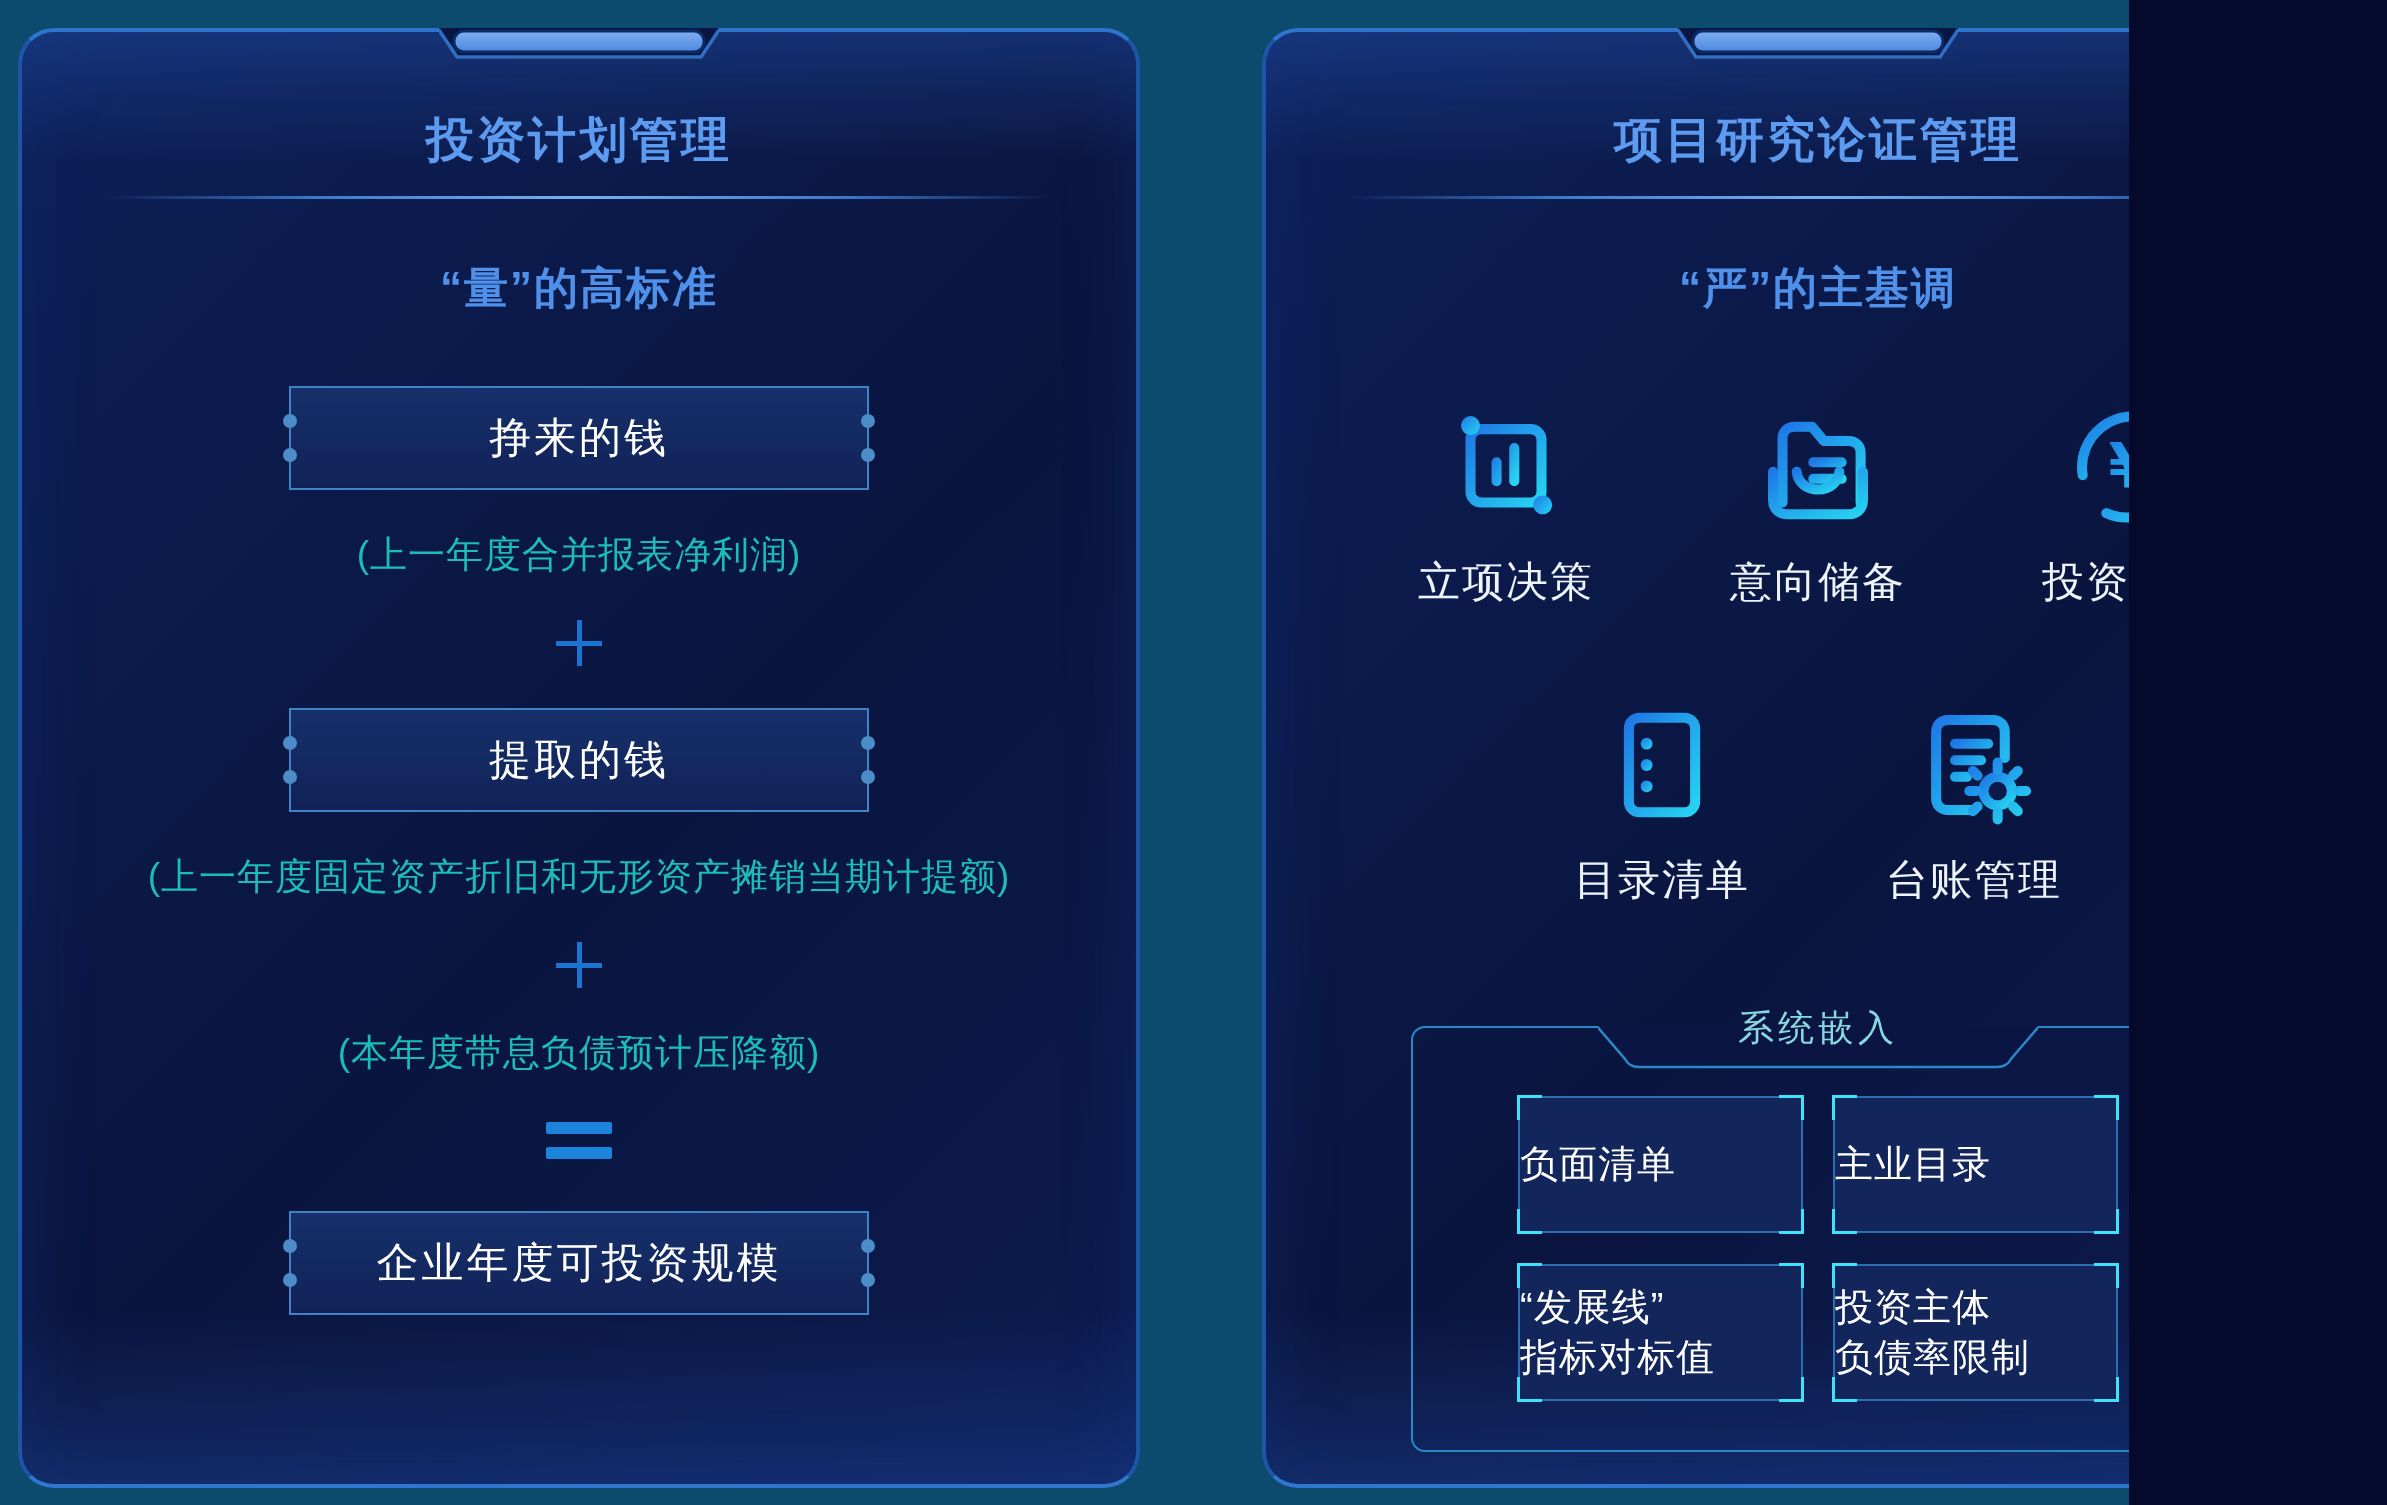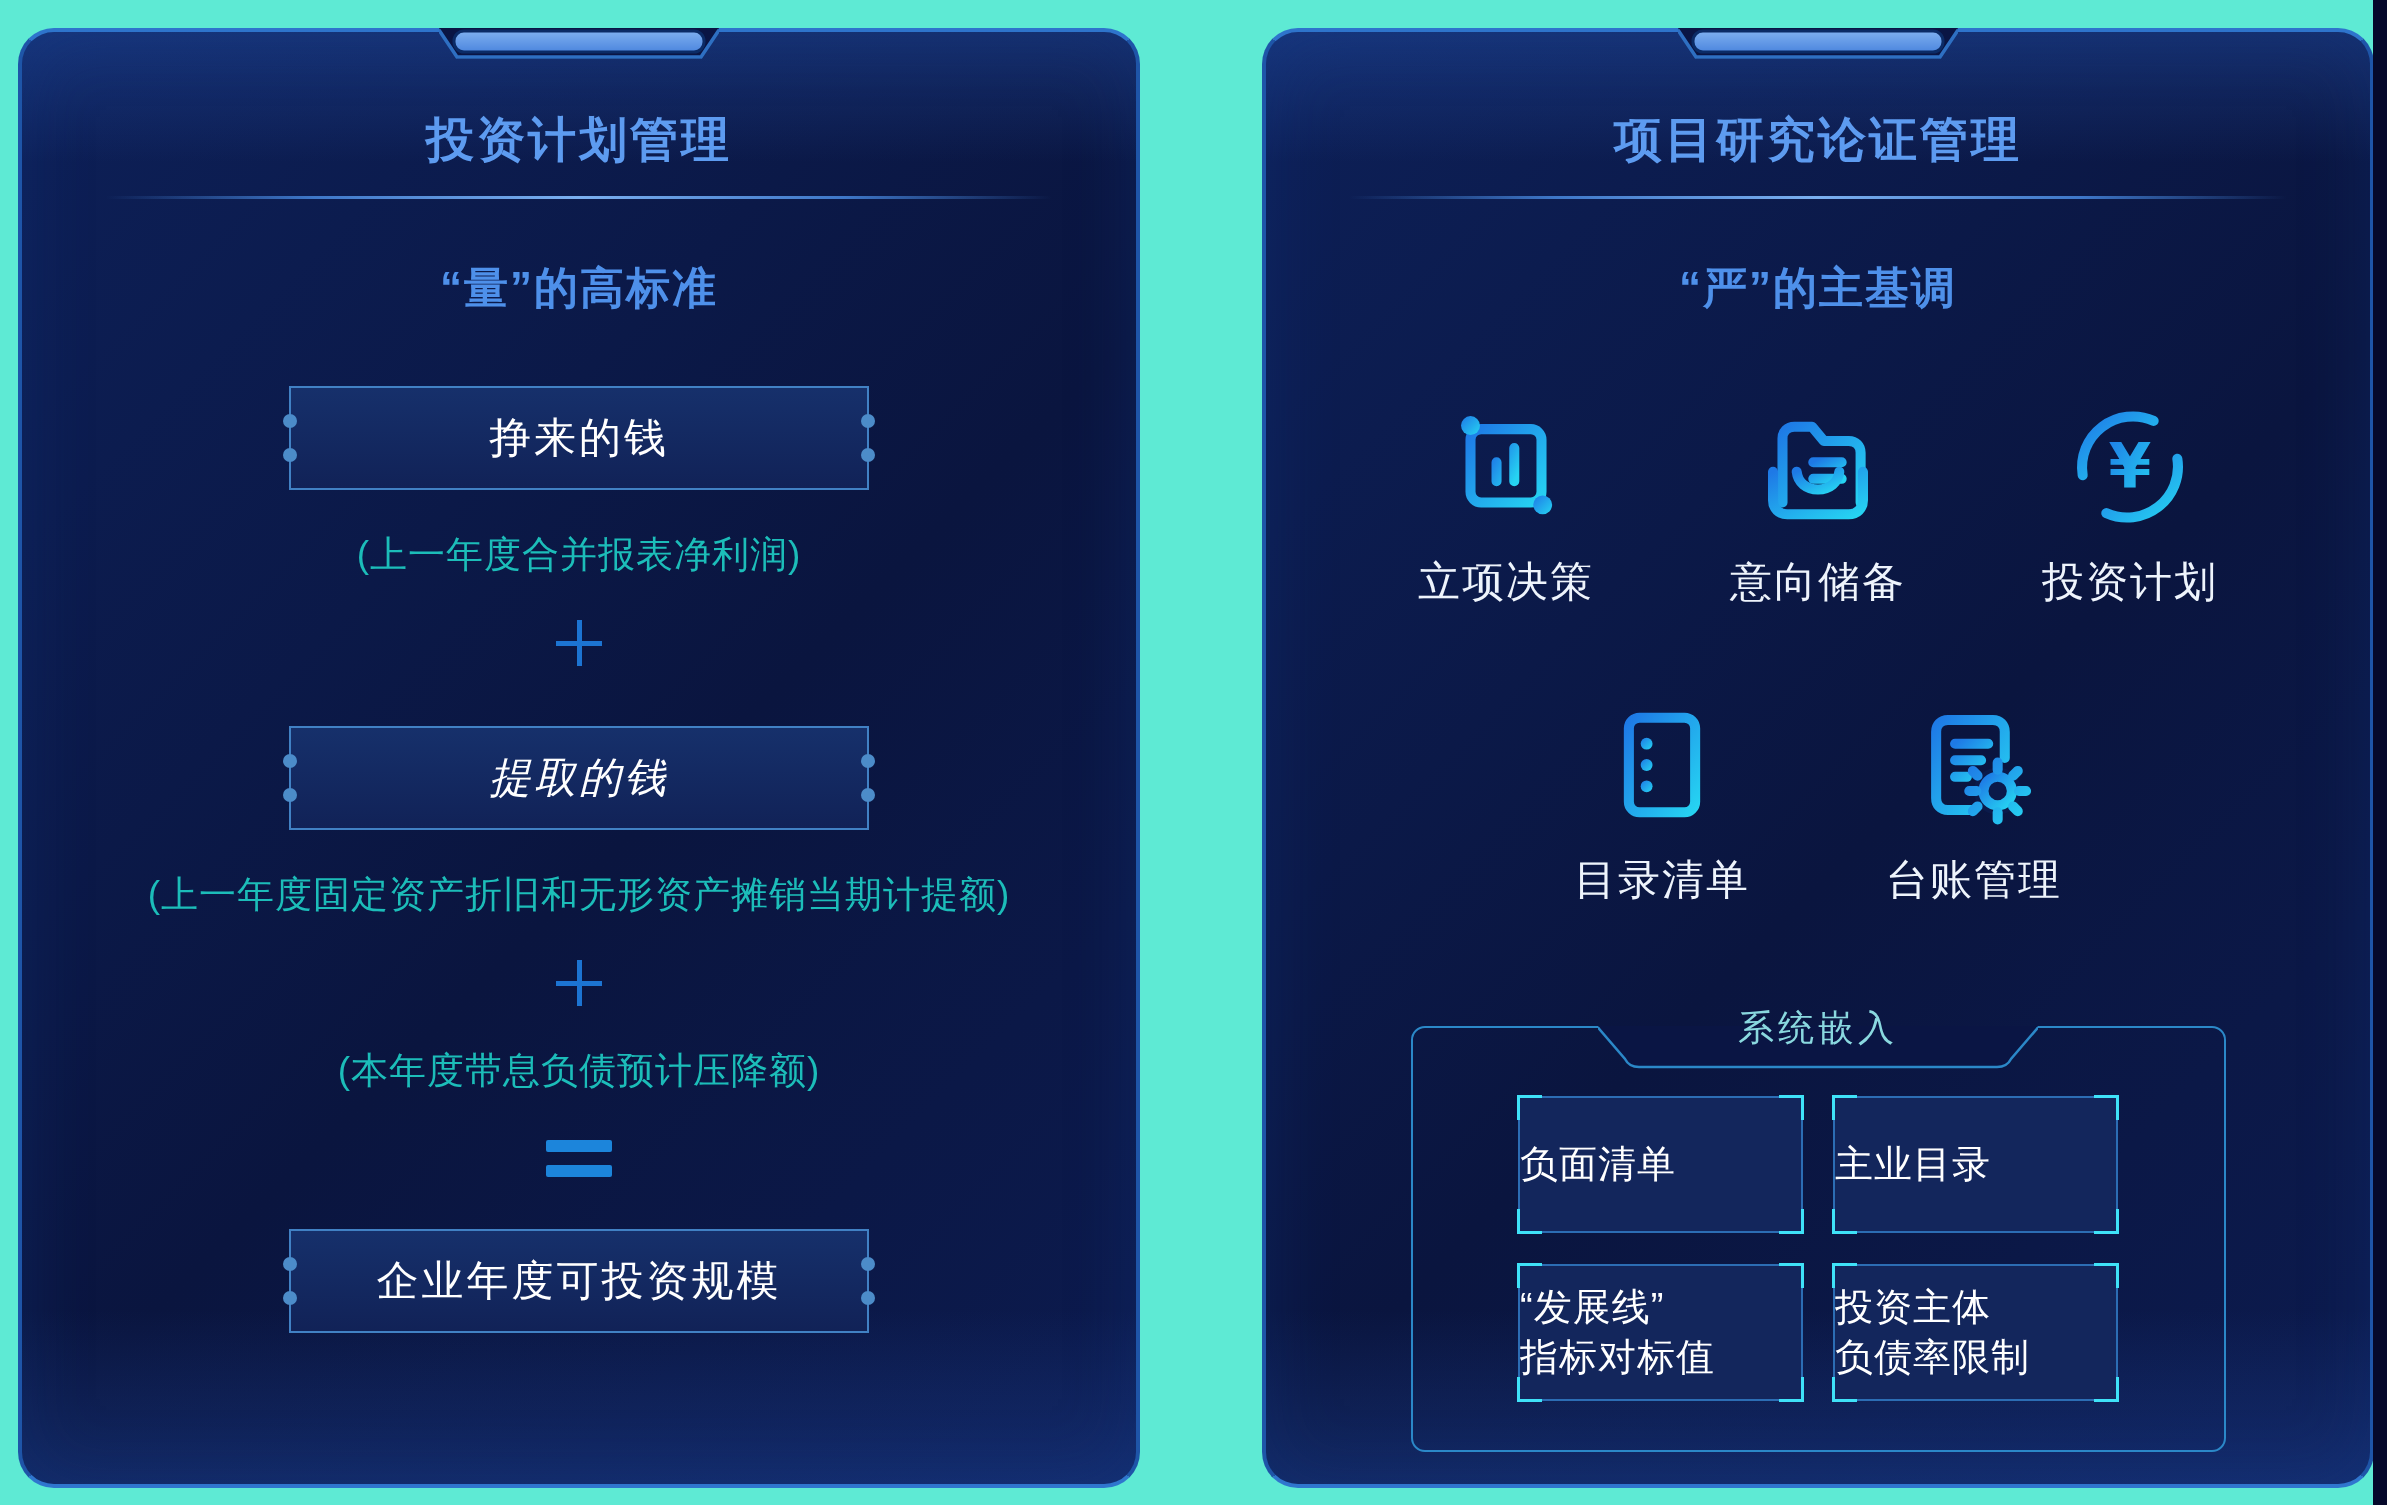--- a/index.html
+++ b/index.html
@@ -1,16 +1,16 @@
 <!DOCTYPE html>
 <html><head>
 <meta charset="utf-8">
 <style>
   html,body{margin:0;padding:0;background:#05092B;}
-  .stage{position:relative;width:2373px;height:1505px;background:#5eead4;overflow:hidden;
+  .stage{position:relative;width:2129px;height:1505px;background:#0c4a6e;overflow:hidden;
          font-family:"Liberation Sans","DejaVu Sans",sans-serif;}
   
   .panel{position:absolute;top:28px;height:1460px;box-sizing:border-box;
          border:4px solid #1E55A8;border-top-color:#2E74CC;border-bottom-color:#2F76CE;
          border-radius:36px;
          background:
            linear-gradient(180deg, rgba(47,100,200,.30) 0%, rgba(47,100,200,0) 9%),
            linear-gradient(180deg, rgba(40,90,190,0) 88%, rgba(40,90,190,.28) 100%),
            linear-gradient(135deg, #0D2058 0%, #0A153F 55%, #0C1B4F 100%);
          box-shadow:inset 0 0 70px rgba(20,60,140,.30);
@@ -21,21 +21,21 @@
   
   .title{margin:76px 0 0;font-size:48px;font-weight:bold;color:#5D9BF0;letter-spacing:3px;}
   .divider{margin-top:24px;width:85%;height:3px;border-radius:2px;
     background:linear-gradient(90deg, rgba(60,110,200,0) 0%, #3E77C8 22%, #7BB0F0 50%, #3E77C8 78%, rgba(60,110,200,0) 100%);}
   .subtitle{margin:60px 0 16px;font-size:44px;font-weight:bold;color:#4E90EA;letter-spacing:2px;}
   
   .money-box{position:relative;width:580px;height:104px;box-sizing:border-box;
     background:linear-gradient(180deg,#16306B,#112257);border:2px solid #4181C4;
     display:flex;align-items:center;justify-content:center;
     color:#FFFFFF;font-size:42px;letter-spacing:3px;}
-  .money-box.b1{margin-top:52px;} .money-box.next{margin-top:60px;font-style:italic;} .money-box.final{margin-top:52px;}
+  .money-box.b1{margin-top:52px;} .money-box.next{margin-top:42px;} .money-box.final{margin-top:52px;}
   .dot{position:absolute;width:14px;height:14px;border-radius:50%;background:#4C8CC9;}
   .dot.l1{left:-8px;top:calc(33% - 7px);} .dot.l2{left:-8px;top:calc(67% - 7px);}
   .dot.r1{right:-8px;top:calc(33% - 7px);} .dot.r2{right:-8px;top:calc(67% - 7px);}
   .caption{margin:40px 0 0;font-size:37px;color:#1CBDB9;letter-spacing:1px;}
   .op{position:relative;margin-top:40px;}
   .op.plus{width:46px;height:46px;}
   .op.plus::before{content:"";position:absolute;left:0;top:21px;width:46px;height:5px;background:#1C74D2;}
   .op.plus::after{content:"";position:absolute;left:21px;top:0;width:5px;height:46px;background:#1C74D2;}
   .op.equals{width:66px;height:37px;margin-top:44px;}
   .op.equals::before{content:"";position:absolute;left:0;top:0;width:66px;height:12px;border-radius:2px;background:#1C85DB;}

